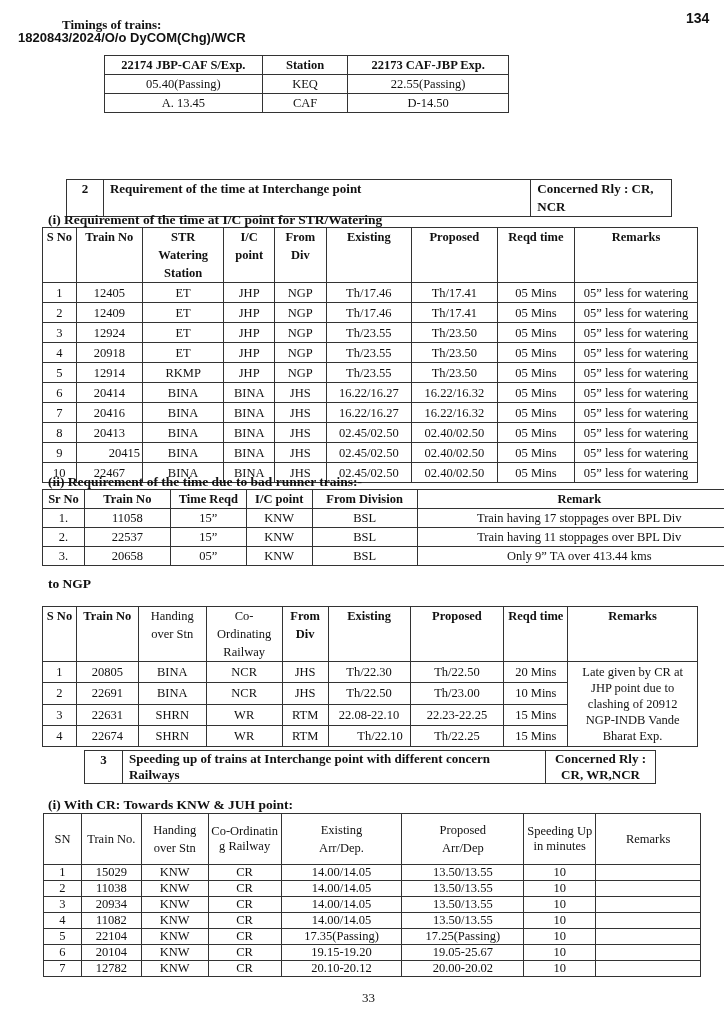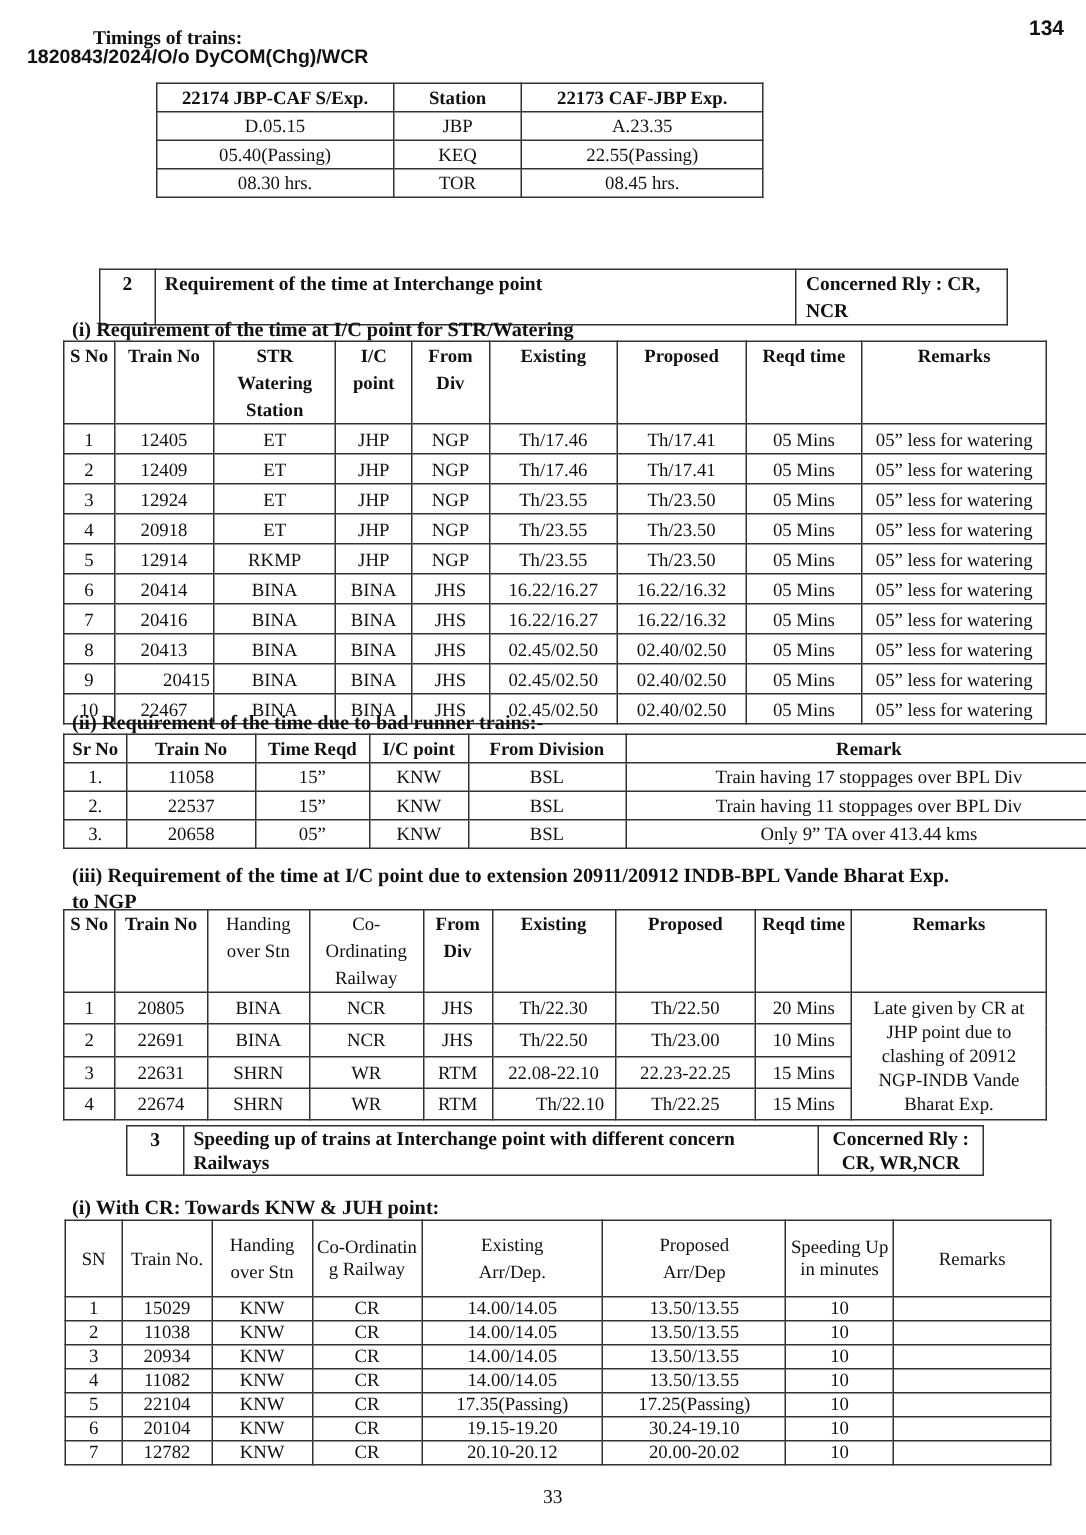--- a/index.html
+++ b/index.html
@@ -28,33 +28,28 @@
     </colgroup>
   <thead>
     <tr>
       <th class="b">22174 JBP-CAF S/Exp.</th>
       <th class="b">Station</th>
       <th class="b">22173 CAF-JBP Exp.</th>
     </tr>
   </thead>
   <tbody id="timings-body">
       <tr>
-        <td>D.05.15</td>
-        <td>JBP</td>
-        <td>A.23.35</td>
-      </tr>
-      <tr>
         <td>05.40(Passing)</td>
         <td>KEQ</td>
         <td>22.55(Passing)</td>
       </tr>
       <tr>
-        <td>08.30 hrs.</td>
-        <td>TOR</td>
-        <td>08.45 hrs.</td>
+        <td>A.   13.45</td>
+        <td>CAF</td>
+        <td>D-14.50</td>
       </tr>
     </tbody>
 </table>
 <div class="abs stamp" style="left:18px; top:30px;">1820843/2024/O/o DyCOM(Chg)/WCR</div>
 
 <table style="left:66px; top:179px; width:606px;">
   <colgroup>
       <col style="width:37px">
       <col style="width:428px">
       <col style="width:141px">
@@ -250,21 +245,20 @@
         <td>20658</td>
         <td>05”</td>
         <td>KNW</td>
         <td>BSL</td>
         <td>Only 9” TA over 413.44 kms</td>
       </tr>
     </tbody>
 </table>
 
 <div class="abs sec-title" style="left:48px; top:575px; width:670px; line-height:17px;">
-  <div>(iii)  Requirement of the time at I/C point due to extension 20911/20912 INDB-BPL Vande Bharat  Exp.</div>
   <div>to NGP</div>
 </div>
 <table style="left:42px; top:606px; width:656px;">
   <colgroup>
     <col style="width:34px">
       <col style="width:62px">
       <col style="width:68px">
       <col style="width:76px">
     <col style="width:46px">
       <col style="width:82px">
@@ -419,21 +413,21 @@
         <td style="height: 15px; line-height: 15px;">17.25(Passing)</td>
         <td style="height: 15px; line-height: 15px;">10</td>
         <td style="height: 15px; line-height: 15px;"></td>
       </tr>
       <tr>
         <td style="height: 15px; line-height: 15px;">6</td>
         <td style="height: 15px; line-height: 15px;">20104</td>
         <td style="height: 15px; line-height: 15px;">KNW</td>
         <td style="height: 15px; line-height: 15px;">CR</td>
         <td style="height: 15px; line-height: 15px;">19.15-19.20</td>
-        <td style="height: 15px; line-height: 15px;">30.24-19.10</td>
+        <td style="height: 15px; line-height: 15px;">19.05-25.67</td>
         <td style="height: 15px; line-height: 15px;">10</td>
         <td style="height: 15px; line-height: 15px;"></td>
       </tr>
       <tr>
         <td style="height: 15px; line-height: 15px;">7</td>
         <td style="height: 15px; line-height: 15px;">12782</td>
         <td style="height: 15px; line-height: 15px;">KNW</td>
         <td style="height: 15px; line-height: 15px;">CR</td>
         <td style="height: 15px; line-height: 15px;">20.10-20.12</td>
         <td style="height: 15px; line-height: 15px;">20.00-20.02</td>

